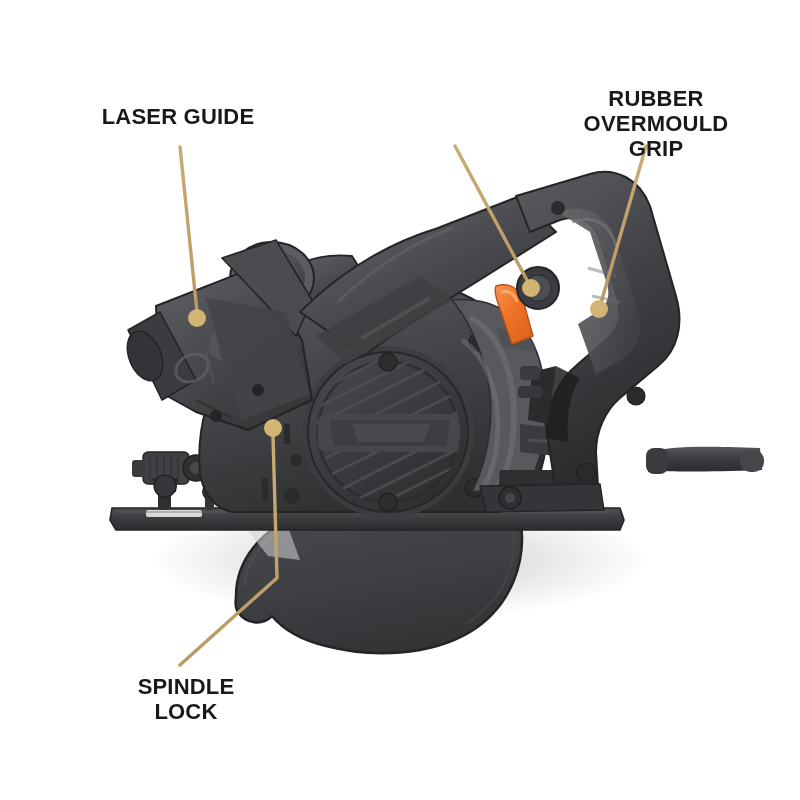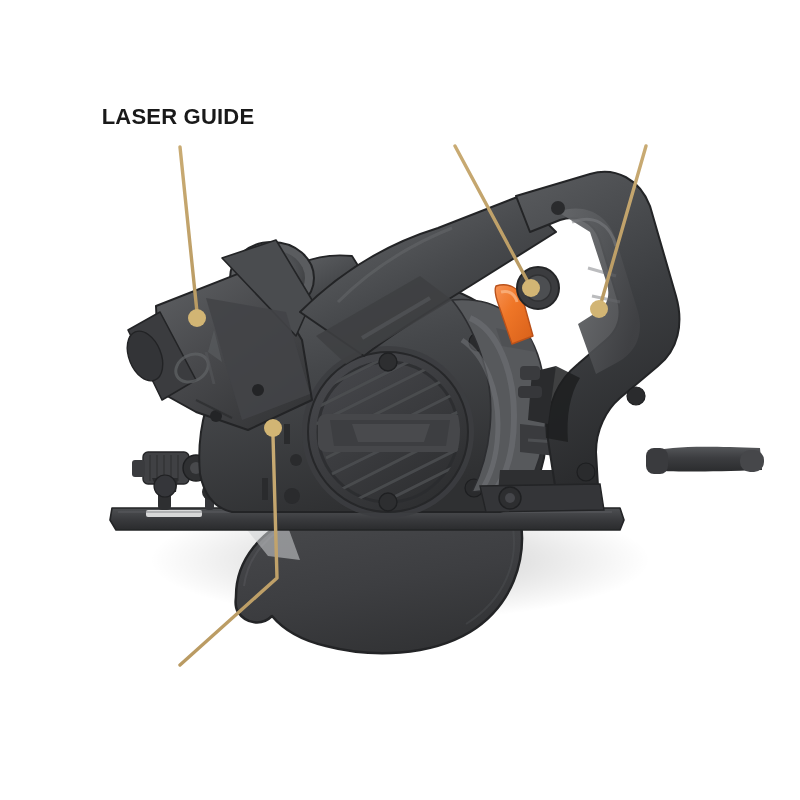--- a/index.html
+++ b/index.html
@@ -302,15 +302,19 @@
       <circle cx="197" cy="318" r="9" fill="#d2b574"></circle>
       <circle cx="531" cy="288" r="9" fill="#d2b574"></circle>
       <circle cx="599" cy="309" r="9" fill="#d2b574"></circle>
       <circle cx="273" cy="428" r="9" fill="#d2b574"></circle>
     </g>
   </svg>
 
   <div class="callout-label lbl-laser">LASER GUIDE</div>
 
 
-
+  <div class="callout-label lbl-grip">RUBBER
+OVERMOULD GRIP</div>
+
+  <div class="callout-label lbl-spindle">SPINDLE
+LOCK</div>
 
 </div>
 
 </body></html>

